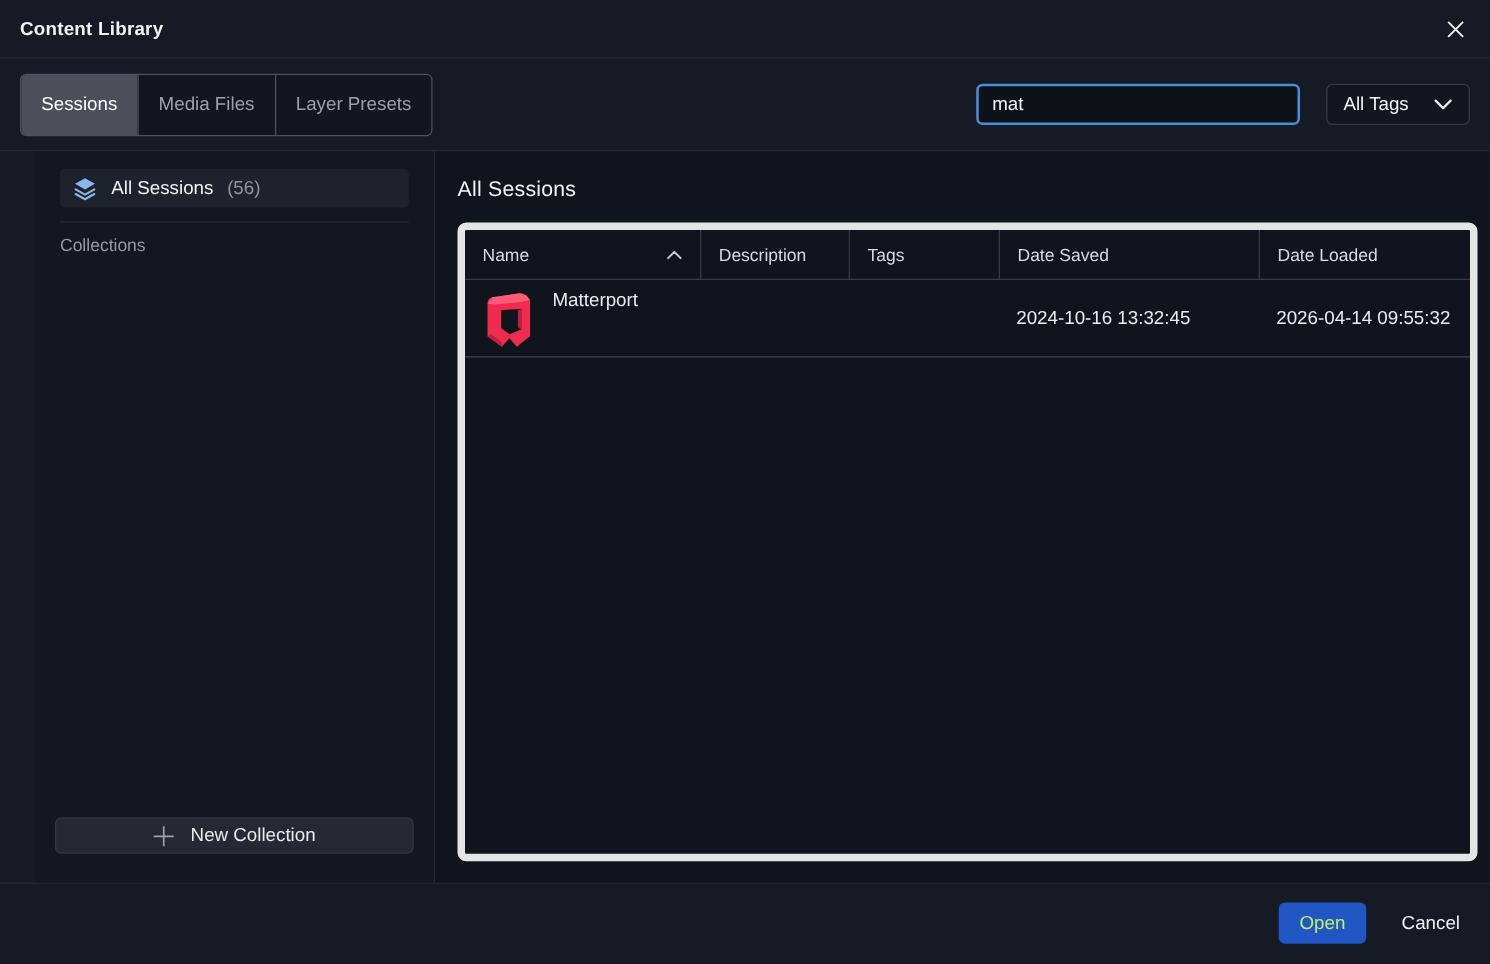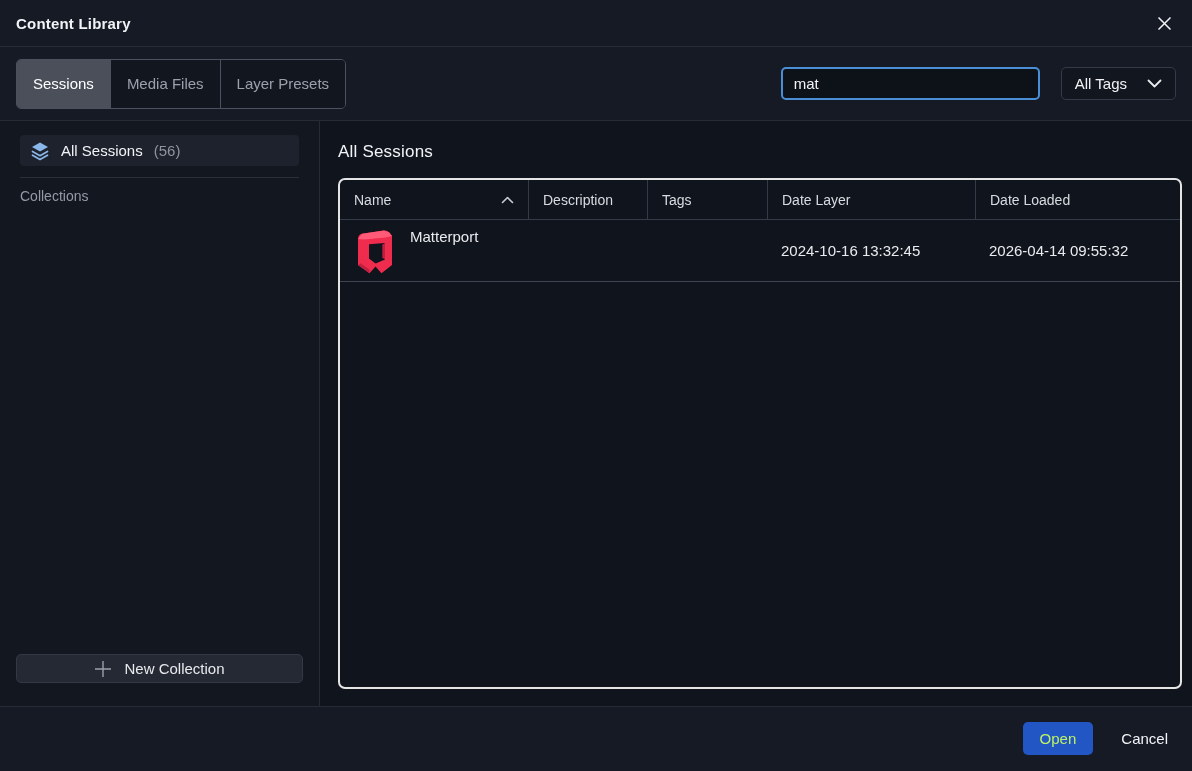--- a/index.html
+++ b/index.html
@@ -74,21 +74,21 @@
     padding: 0 13px;
     background: #12161F;
     border: 1px solid #343B48;
     border-radius: 5px;
     font-size: 15px;
     cursor: pointer;
     white-space: nowrap;
   }
 
   
-  .content { display: flex; height: 585px; }
+  .content { display: flex; height: 585px; padding-left: 28px; }
 
   .sidebar {
     position: relative;
     width: 320px; flex: 0 0 320px;
     background: #131720;
     border-right: 1px solid #262B35;
     padding: 14px 16px 0 16px;
   }
   .session-filter {
     height: 31px;
@@ -125,21 +125,21 @@
     flex: 1;
     background: #10141D;
     padding: 21px 10px 17px 18px;
     display: flex; flex-direction: column;
   }
   .main-heading { font-size: 17px; font-weight: 500; letter-spacing: .2px; }
 
   .table {
     margin-top: 16px;
     flex: 1;
-    border: 2px solid #e5e5e5;
+    border: 6px solid #e5e5e5;
     border-radius: 7px;
     overflow: hidden;
     display: flex; flex-direction: column;
   }
   .thead {
     display: flex;
     height: 40px;
     border-bottom: 1px solid #343B48;
     flex: 0 0 40px;
   }
@@ -271,21 +271,21 @@
         <div class="th col-name">
           <span>Name</span>
           <span class="icon">
             <svg width="13" height="8" viewBox="0 0 13 8">
                 <path d="M1.5 6.5 L6.5 1.5 L11.5 6.5" stroke="#C8CCD2" stroke-width="1.6" fill="none" stroke-linecap="round" stroke-linejoin="round"></path>
               </svg>
           </span>
         </div>
         <div class="th col-desc">Description</div>
         <div class="th col-tags">Tags</div>
-        <div class="th col-saved">Date Layer</div>
+        <div class="th col-saved">Date Saved</div>
         <div class="th col-loaded">Date Loaded</div>
       </div>
 
       <div class="tbody">
         <div class="trow">
           <div class="td col-name">
             <span class="icon">
               <svg width="38" height="46" viewBox="0 0 38 46">
                 <path fill="#EF2B4E" fill-rule="evenodd" d="M2 11 Q2 6.5 6 5.8 L28 2.6 Q31 2.1 33.3 4.6 L36 8 L36 37 L25.5 45.3 L19.5 38.6 L13.5 45.3 L2 37 Z
                      M13 16.2 L29 15 L29 31.6 L19.6 35.4 L13 30.6 Z"></path>

